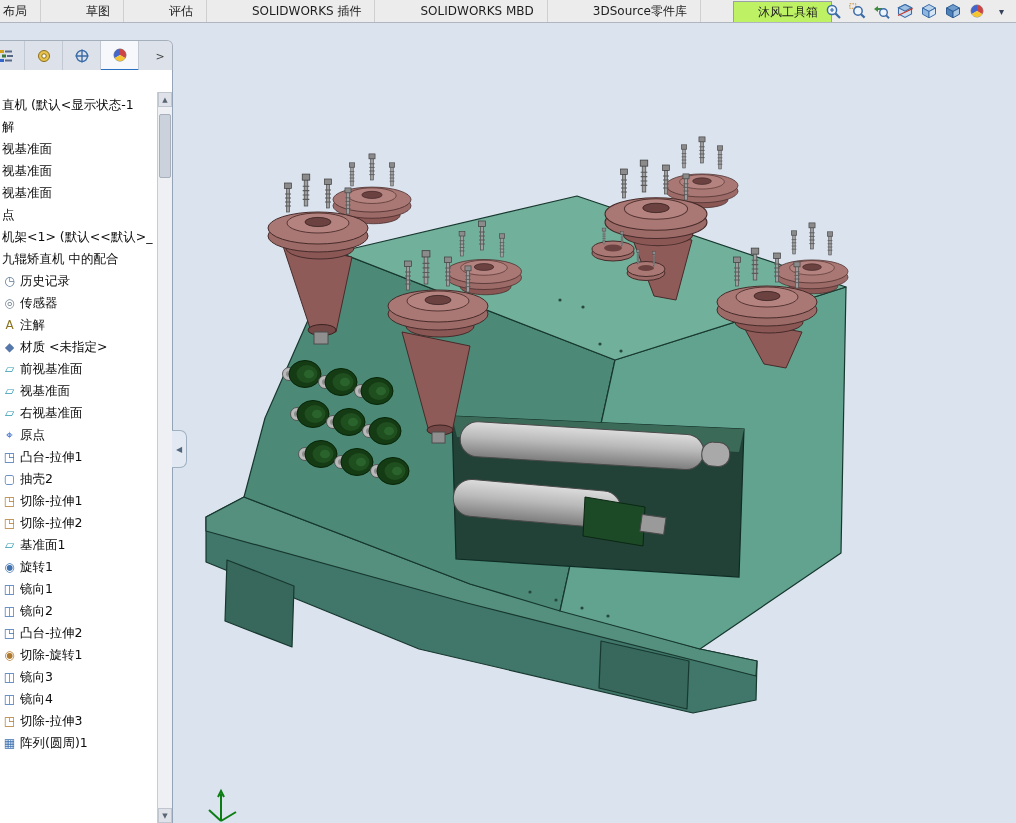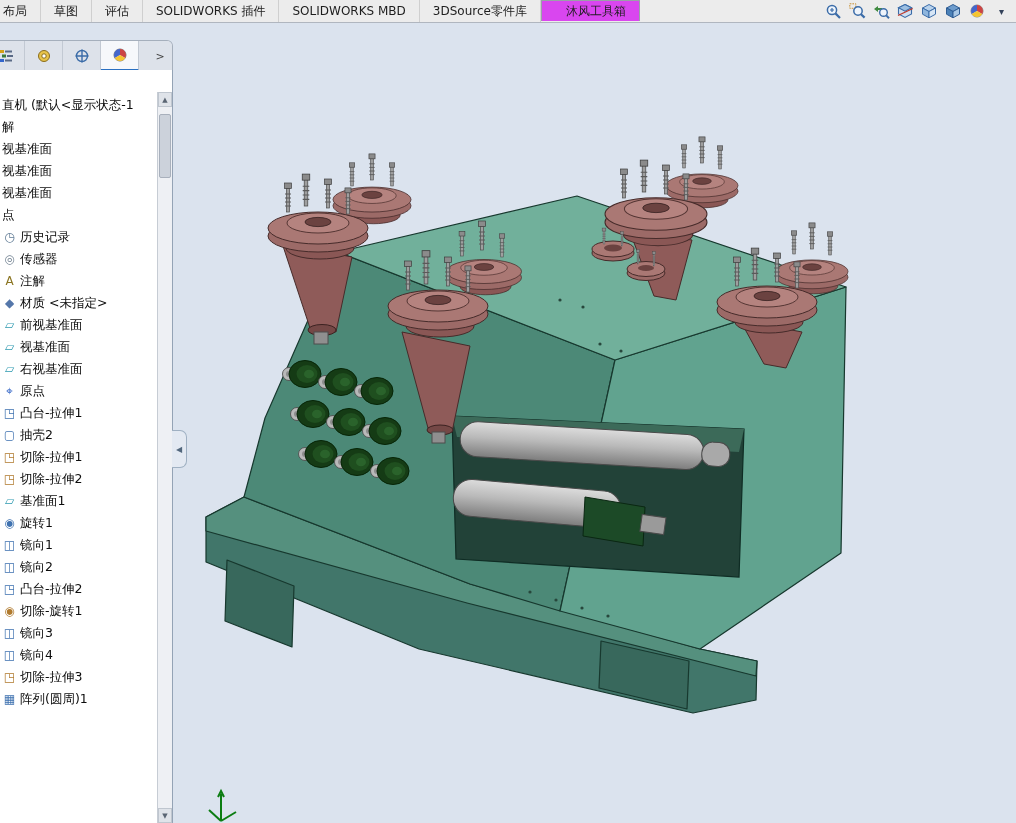--- a/index.html
+++ b/index.html
@@ -9,28 +9,28 @@
     background:#dbe3ee;
   }
   
   #vp{position:absolute;left:0;top:0;width:1016px;height:823px;z-index:0;}
   
   .ribbon{
     position:absolute;left:0;top:0;right:0;height:22px;z-index:5;
     background:#ececec;border-bottom:1px solid #b0b6bf;
     display:flex;align-items:stretch;
   }
-  .rtabs{display:flex;align-items:flex-start;overflow:hidden;}
+  .rtabs{display:flex;align-items:flex-end;overflow:hidden;gap:32px;}
   .rtab{
     padding:0 13px;font-size:12px;line-height:22px;color:#1d1d1d;
     border-right:1px solid #cfcfcf;white-space:nowrap;cursor:default;
   }
   .rtab:first-child{margin-left:-10px;}
   .rtab.active{
-    background:#d946ef;border:1px solid #9aa0a8;border-bottom:none;
+    background:#bef264;border:1px solid #9aa0a8;border-bottom:none;
     line-height:20px;
     padding-left:24px;
   }
   .vtools{
     position:absolute;right:6px;top:0;height:22px;display:flex;
     align-items:center;gap:7px;
   }
   .vtool{width:17px;height:17px;display:inline-flex;align-items:center;justify-content:center;}
   
   .fm-tabs{
@@ -354,20 +354,26 @@
       </li>
       <li class="titem cut">
         <span class="tlabel">视基准面</span>
       </li>
       <li class="titem cut">
         <span class="tlabel">视基准面</span>
       </li>
       <li class="titem cut">
         <span class="tlabel">点</span>
       </li>
+      <li class="titem cut">
+        <span class="tlabel">机架&lt;1&gt; (默认&lt;&lt;默认&gt;_</span>
+      </li>
+      <li class="titem cut">
+        <span class="tlabel">九辊矫直机 中的配合</span>
+      </li>
       <li class="titem">
         <span class="ticon" style="color: rgb(96, 123, 149);">◷</span>
         <span class="tlabel">历史记录</span>
       </li>
       <li class="titem">
         <span class="ticon" style="color: rgb(112, 128, 144);">◎</span>
         <span class="tlabel">传感器</span>
       </li>
       <li class="titem">
         <span class="ticon" style="color: rgb(138, 116, 32);">A</span>

